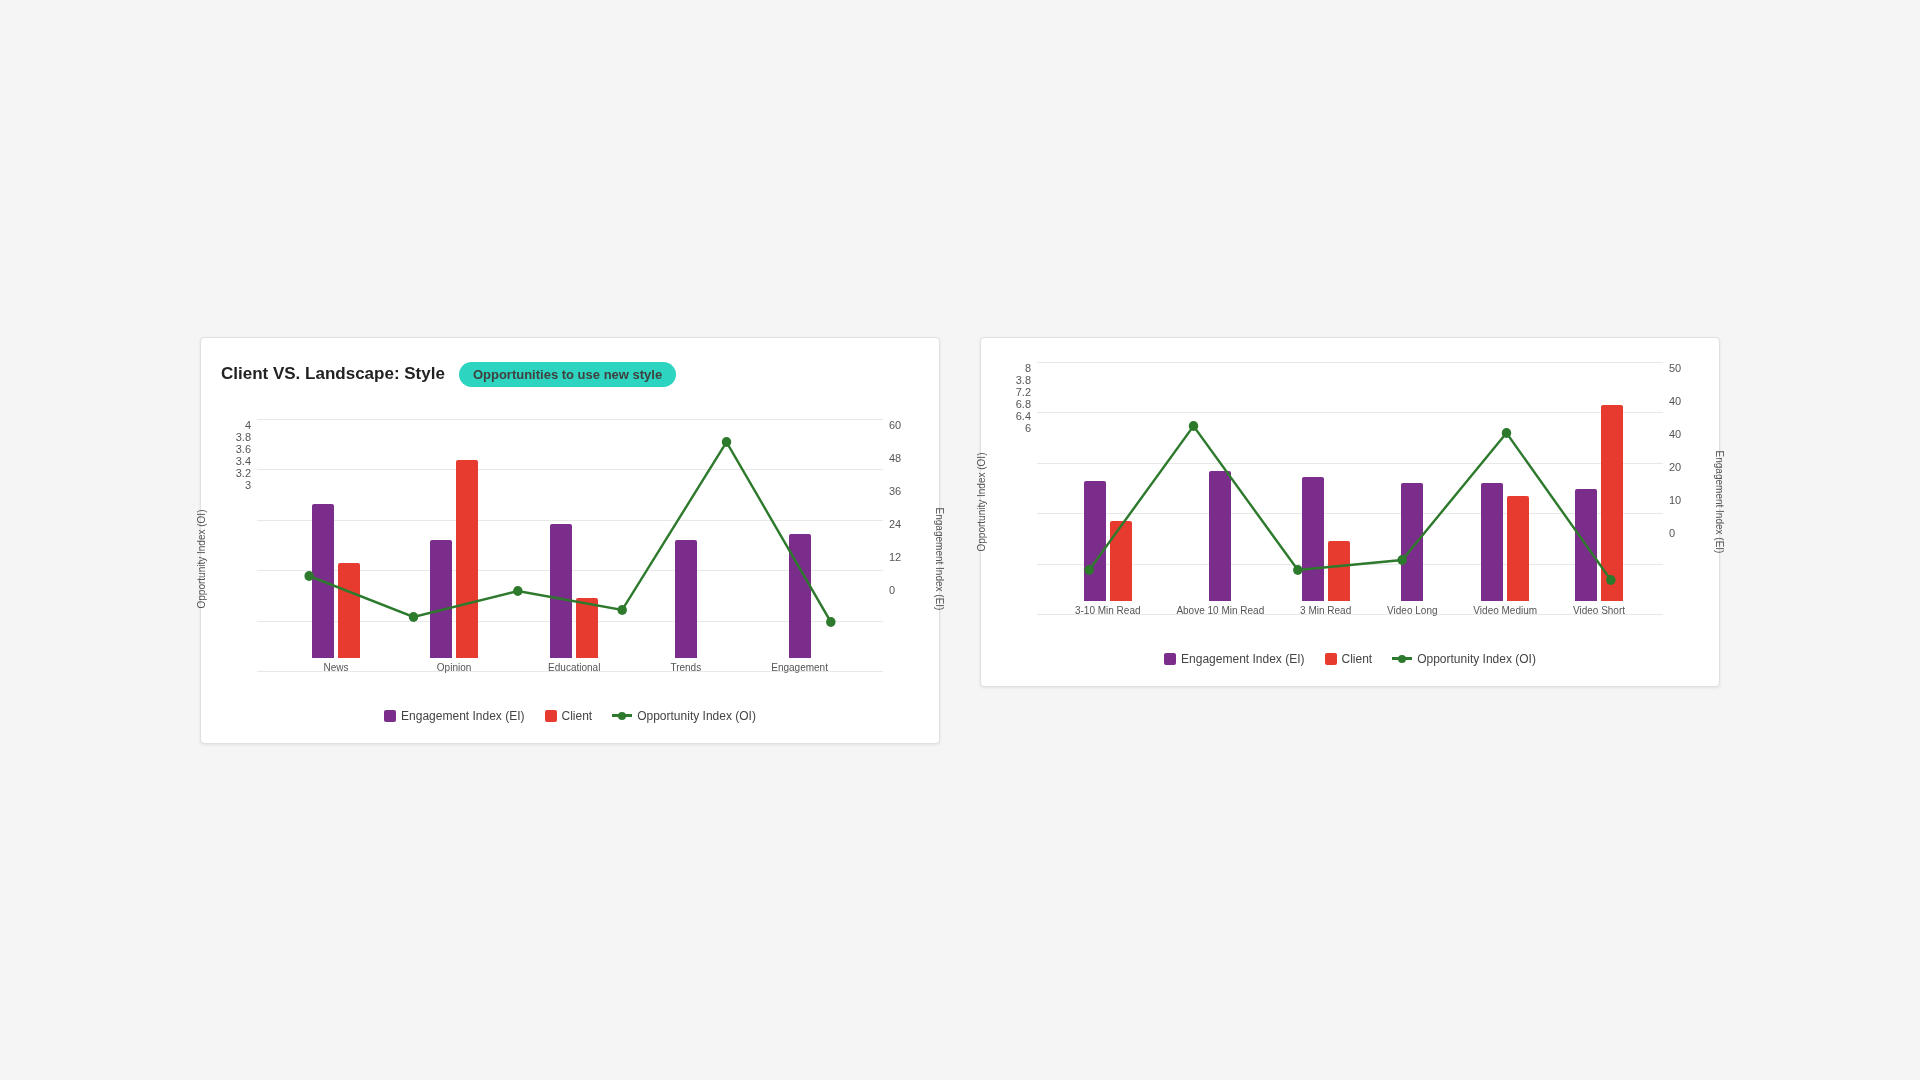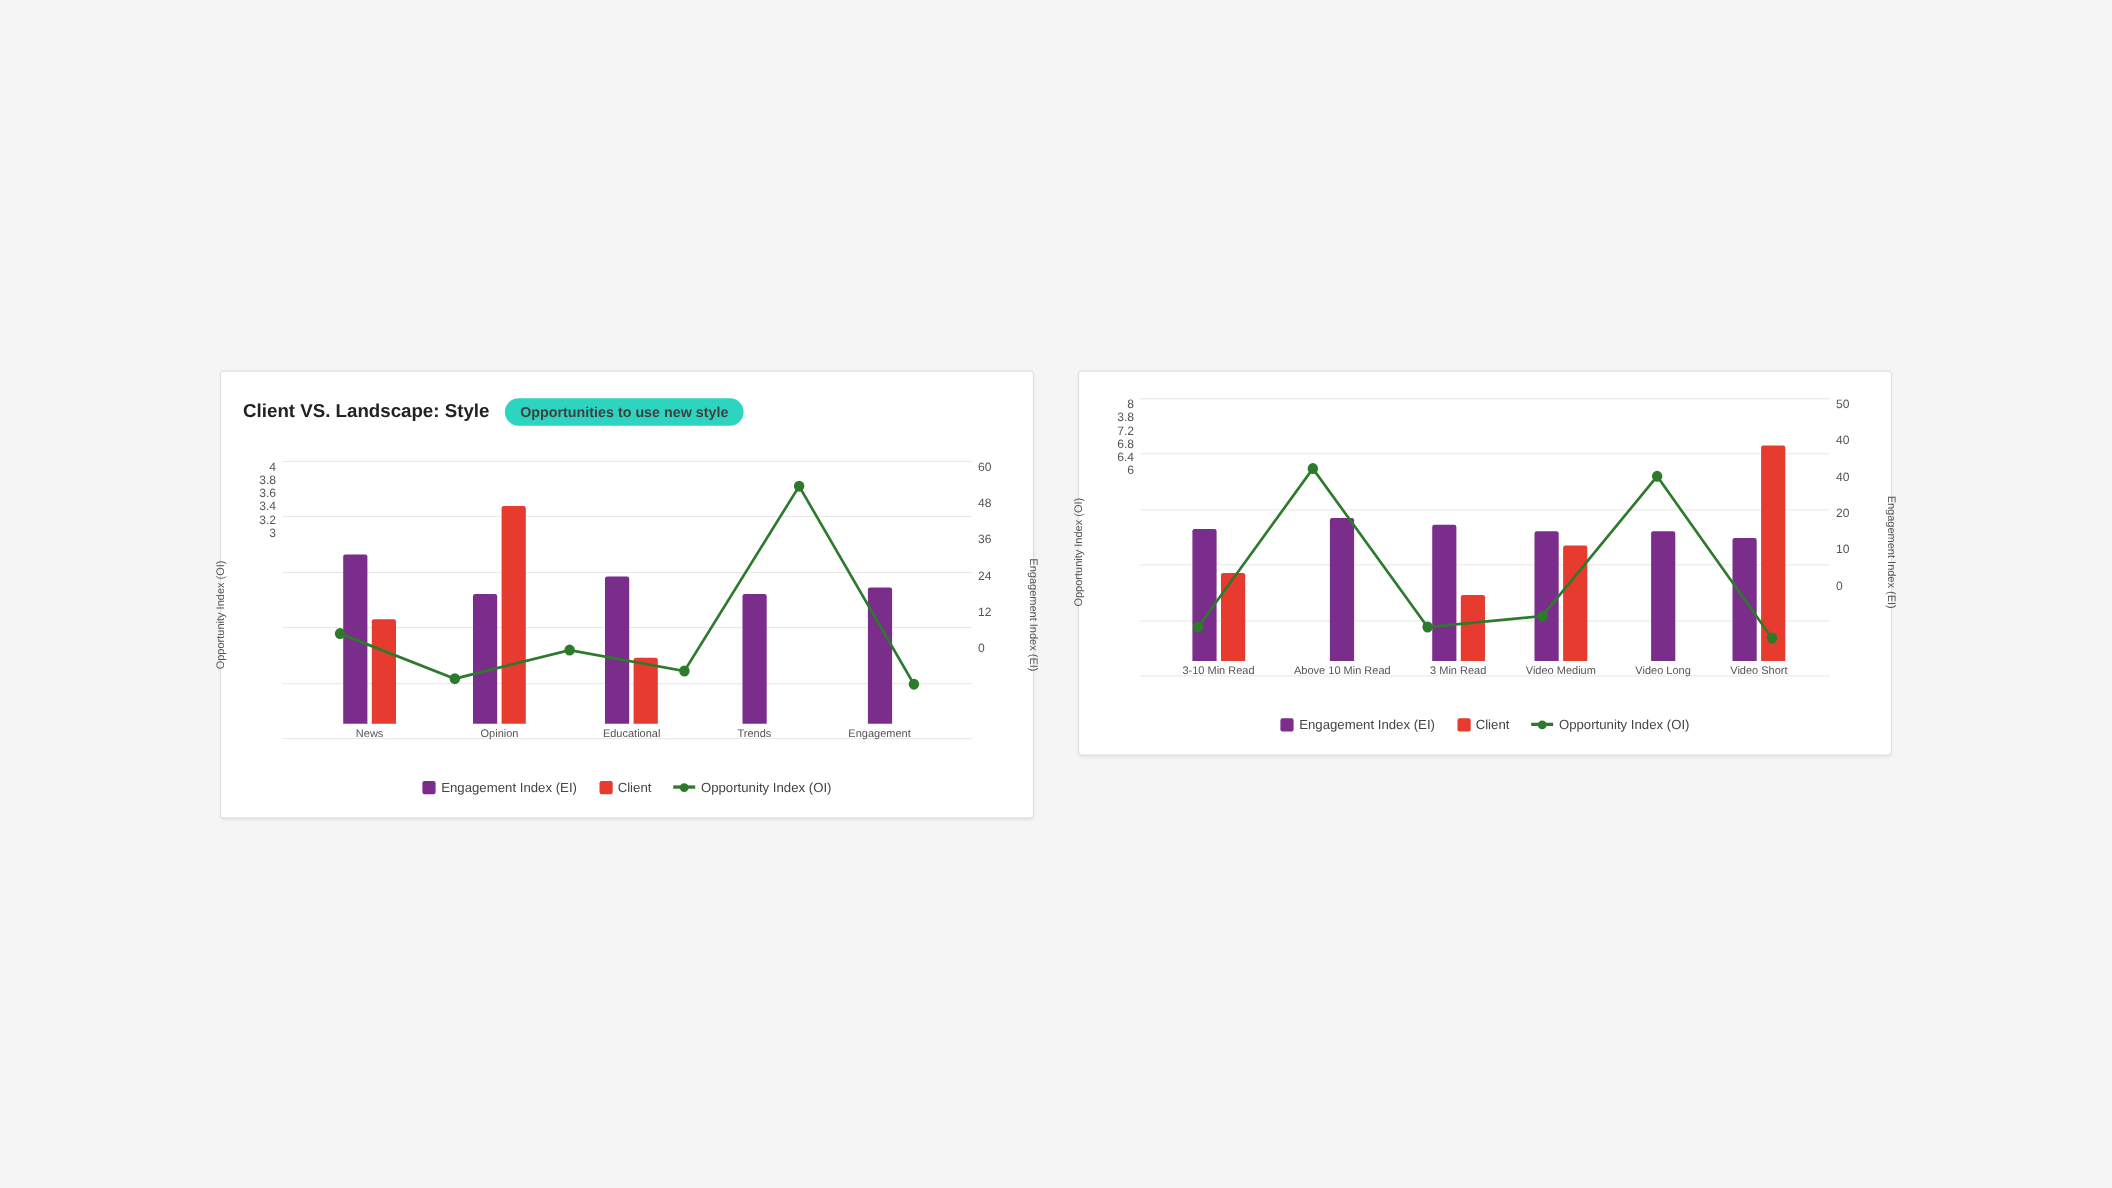--- a/index.html
+++ b/index.html
@@ -350,30 +350,30 @@
             <div class="bar-pair">
               <div class="bar purple" style="height:124px;"></div>
               <div class="bar red" style="height:60px;"></div>
             </div>
             <span class="x-label">3 Min Read</span>
           </div>
 
           <div class="bar-group">
             <div class="bar-pair">
               <div class="bar purple" style="height:118px;"></div>
+            </div>
+            <span class="x-label">Video Long</span>
+          </div>
+
+          <div class="bar-group">
+            <div class="bar-pair">
+              <div class="bar purple" style="height:118px;"></div>
               <div class="bar red" style="height:105px;"></div>
             </div>
             <span class="x-label">Video Medium</span>
-          </div>
-
-          <div class="bar-group">
-            <div class="bar-pair">
-              <div class="bar purple" style="height:118px;"></div>
-            </div>
-            <span class="x-label">Video Long</span>
           </div>
 
           <div class="bar-group">
             <div class="bar-pair">
               <div class="bar purple" style="height:112px;"></div>
               <div class="bar red" style="height:196px;"></div>
             </div>
             <span class="x-label">Video Short</span>
           </div>
         </div>

